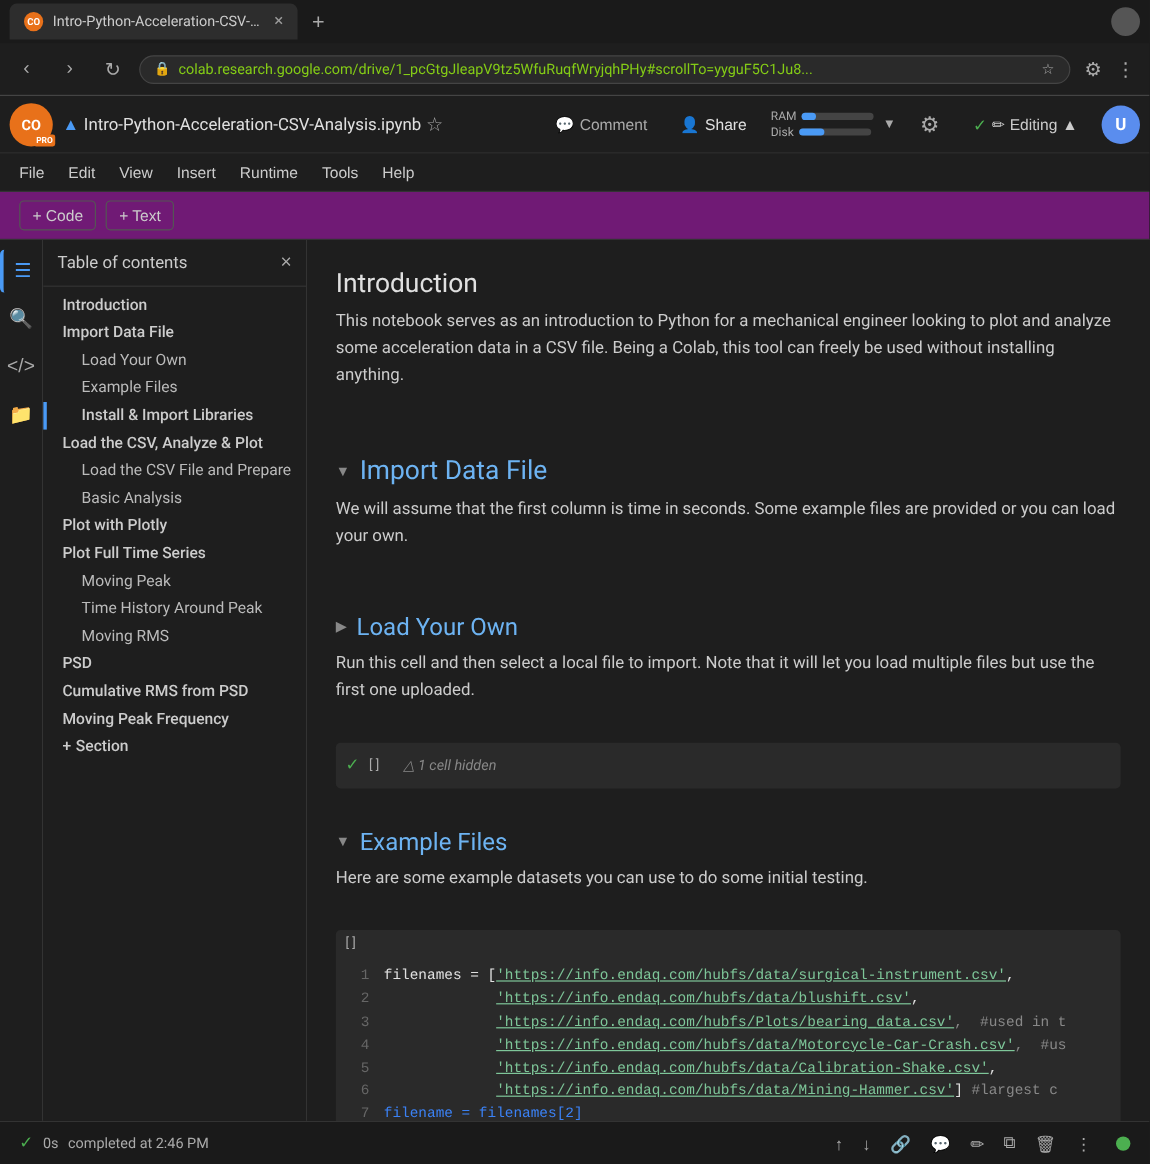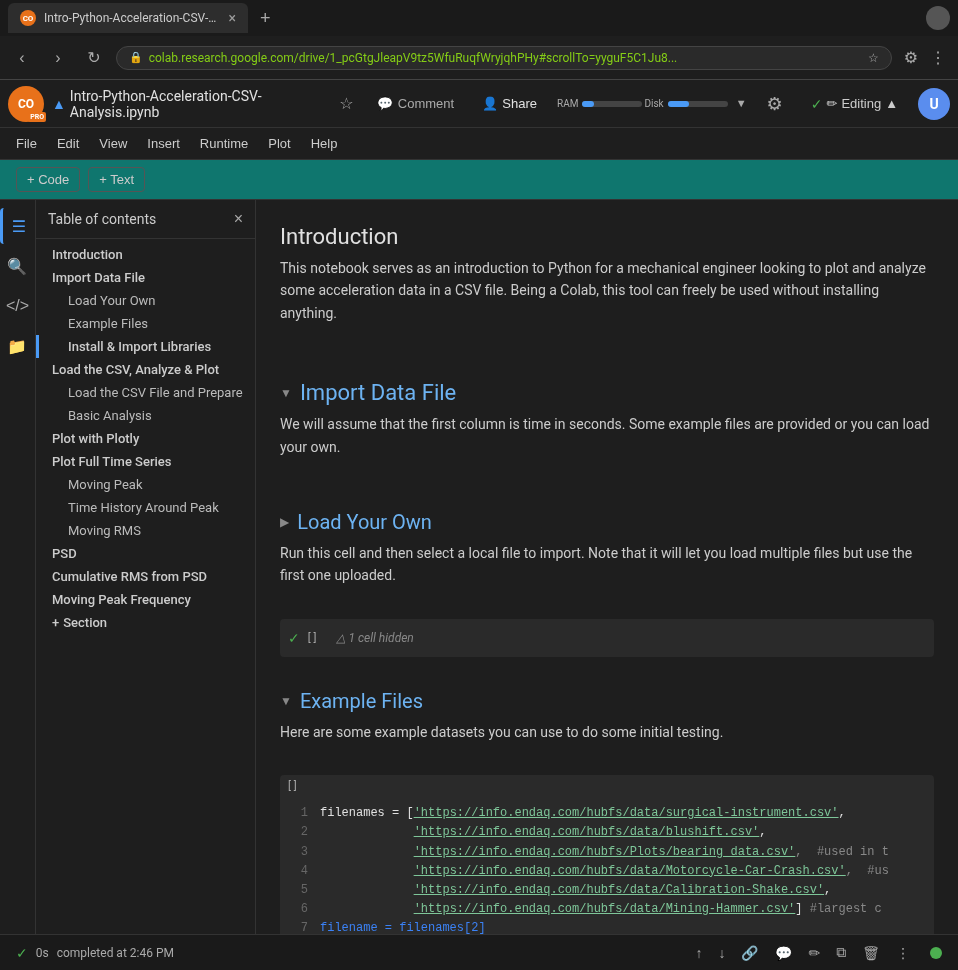--- a/index.html
+++ b/index.html
@@ -32,24 +32,24 @@
     .header-btn { display: flex; align-items: center; gap: 4px; color: #aaa; background: none; border: none; cursor: pointer; font-size: 13px; padding: 4px 8px; border-radius: 4px; }
     .share-btn { color: #e0e0e0; }
     .settings-btn { font-size: 18px; }
     .user-avatar { width: 32px; height: 32px; border-radius: 50%; background: #5a8dee; display: flex; align-items: center; justify-content: center; color: white; font-size: 14px; font-weight: bold; cursor: pointer; }
 
     
     .menu-bar { background: #1e1e1e; display: flex; align-items: center; height: 32px; padding: 0 8px; border-bottom: 1px solid #333; gap: 4px; }
     .menu-item { color: #ccc; background: none; border: none; cursor: pointer; padding: 4px 8px; border-radius: 4px; font-size: 13px; }
 
     
-    .toolbar { background: #0f766e; display: flex; align-items: center; height: 40px; padding: 0 16px; gap: 8px; border-bottom: 1px solid #333; }
+    .toolbar { background: #701a75; display: flex; align-items: center; height: 40px; padding: 0 16px; gap: 8px; border-bottom: 1px solid #333; }
     .toolbar-btn { display: flex; align-items: center; gap: 4px; color: #ccc; background: none; border: 1px solid #555; cursor: pointer; padding: 4px 10px; border-radius: 4px; font-size: 13px; }
     .ram-disk { display: flex; align-items: center; gap: 8px; font-size: 11px; color: #aaa; }
-    .ram-disk-bars { display: flex; gap: 2px; }
+    .ram-disk-bars { display: flex; flex-direction: column; gap: 2px; }
     .bar-row { display: flex; align-items: center; gap: 4px; font-size: 10px; }
     .bar-track { width: 60px; height: 6px; background: #444; border-radius: 3px; }
     .bar-fill-ram { width: 20%; height: 100%; background: #4a9af5; border-radius: 3px; }
     .bar-fill-disk { width: 35%; height: 100%; background: #4a9af5; border-radius: 3px; }
     .editing-btn { display: flex; align-items: center; gap: 4px; color: #ccc; background: none; border: none; cursor: pointer; padding: 4px 8px; font-size: 13px; }
     .checkmark { color: #4caf50; font-size: 14px; }
 
     
     .main-layout { display: flex; height: calc(970px - 48px - 44px - 36px - 48px - 32px - 40px); }
 
@@ -190,21 +190,21 @@
     <div class="user-avatar">U</div>
   </div>
 </div>
 
 <div class="menu-bar">
   <button class="menu-item">File</button>
   <button class="menu-item">Edit</button>
   <button class="menu-item">View</button>
   <button class="menu-item">Insert</button>
   <button class="menu-item">Runtime</button>
-  <button class="menu-item">Plot</button>
+  <button class="menu-item">Tools</button>
   <button class="menu-item">Help</button>
 </div>
 
 <div class="toolbar">
   <button class="toolbar-btn">+ Code</button>
   <button class="toolbar-btn">+ Text</button>
 </div>
 
 <div class="main-layout" style="height: calc(970px - 36px - 44px - 48px - 32px - 40px - 36px); display:flex;">
 

